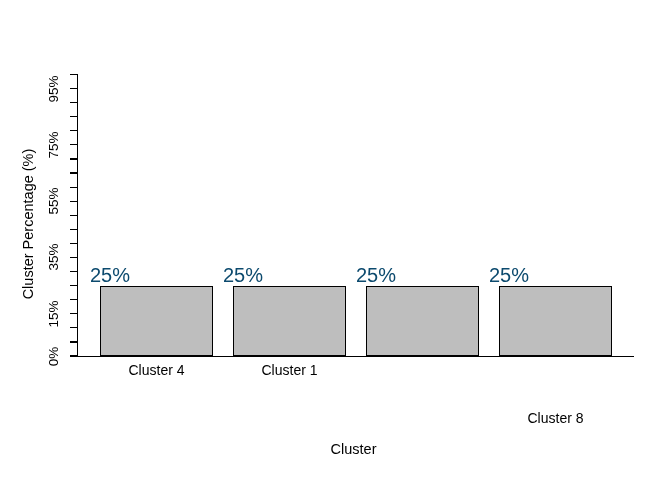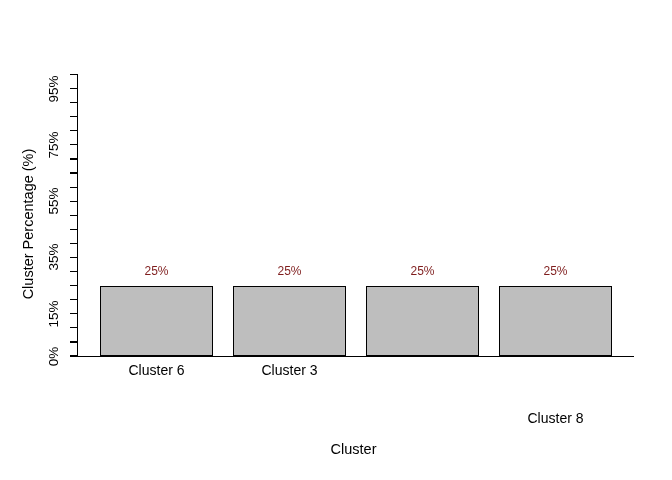--- a/index.html
+++ b/index.html
@@ -88,24 +88,23 @@
     height: 480px;
   }
   .bar {
     position: absolute;
     bottom: 124px; 
     box-sizing: border-box;
     border: 1.3px solid #000000;
   }
   .bar-value-label {
     position: absolute;
-    text-align: center;
-    font-size: 12px;
+    font-size: 20px;
     white-space: nowrap;
-    color: #7f1d1d;
+    color: #0c4a6e;
   }
   .bar-cat-label {
     position: absolute;
     top: 362px;
     text-align: center;
     font-size: 14px;
     white-space: nowrap;
     color: #000000;
   }
 
@@ -160,24 +159,24 @@
         <div class="ytick-label" style="top: 137.875px;">75%</div>
         <div class="ytick-label" style="top: 81.575px;">95%</div>
       </div>
   </div>
 
   <div class="axis-line-h"></div>
 
   <div id="bars-layer">
       <div class="bar" style="left: 99.975px; width: 113.05px; height: 70.375px; background: rgb(190, 190, 190); border-color: rgb(0, 0, 0);"></div>
       <div class="bar-value-label" style="left: 90px; width: 133px; top: 263.625px;">25%</div>
-      <div class="bar-cat-label" style="left: 90px; width: 133px;">Cluster 6</div>
+      <div class="bar-cat-label" style="left: 90px; width: 133px;">Cluster 4</div>
       <div class="bar" style="left: 232.975px; width: 113.05px; height: 70.375px; background: rgb(190, 190, 190); border-color: rgb(0, 0, 0);"></div>
       <div class="bar-value-label" style="left: 223px; width: 133px; top: 263.625px;">25%</div>
-      <div class="bar-cat-label" style="left: 223px; width: 133px;">Cluster 3</div>
+      <div class="bar-cat-label" style="left: 223px; width: 133px;">Cluster 1</div>
       <div class="bar" style="left: 365.975px; width: 113.05px; height: 70.375px; background: rgb(190, 190, 190); border-color: rgb(0, 0, 0);"></div>
       <div class="bar-value-label" style="left: 356px; width: 133px; top: 263.625px;">25%</div>
       <div class="bar" style="left: 498.975px; width: 113.05px; height: 70.375px; background: rgb(190, 190, 190); border-color: rgb(0, 0, 0);"></div>
       <div class="bar-value-label" style="left: 489px; width: 133px; top: 263.625px;">25%</div>
       <div class="bar-cat-label" style="left: 489px; width: 133px; margin-top: 48px;">Cluster 8</div>
     </div>
 
   <div id="x-axis-title">Cluster</div>
 
 </div>

